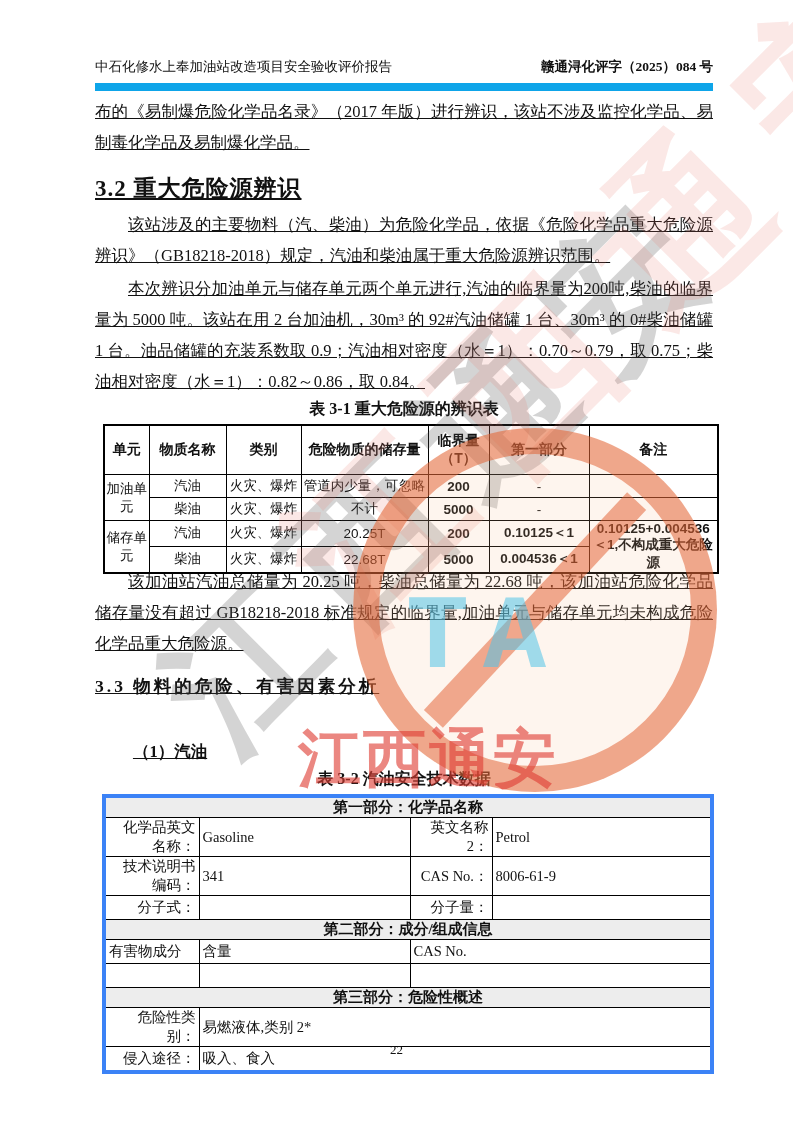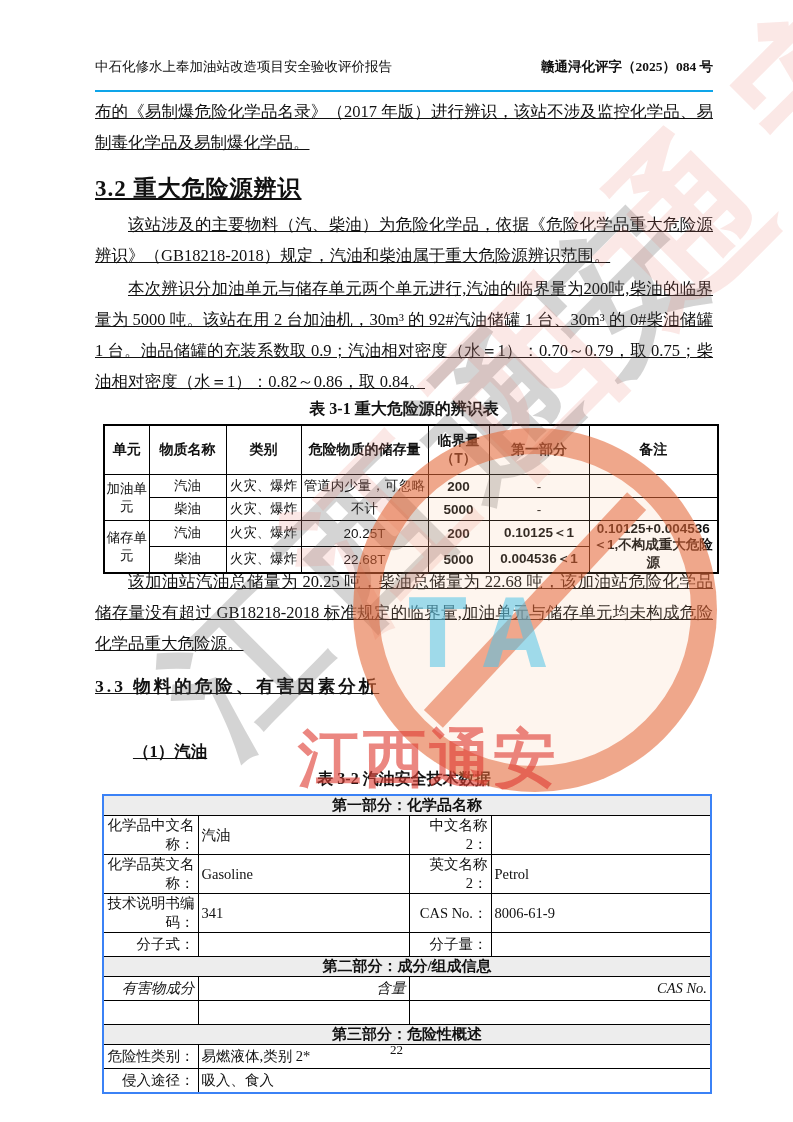--- a/index.html
+++ b/index.html
@@ -5,21 +5,21 @@
   html,body{margin:0;padding:0;background:#888;}
   .page{
     position:relative;width:793px;height:1122px;background:#fff;
     margin:0 auto;overflow:hidden;
     font-family:"Liberation Serif","DejaVu Serif",serif;color:#111;
   }
   
   .hdr{
     position:absolute;left:95px;top:58px;width:618px;
     display:flex;justify-content:space-between;align-items:flex-end;
-    font-size:13.5px;padding-bottom:14px;border-bottom:2px solid #0ea5e9;
+    font-size:13.5px;padding-bottom:7px;border-bottom:8px solid #0ea5e9;
   }
   .hdr .r{font-weight:bold;}
   
   .blk{position:absolute;left:95px;width:618px;font-size:16.5px;line-height:31px;text-align:justify;text-decoration:underline;}
   .ind{text-indent:2em;}
   .h-num{font-weight:bold;font-size:23px;letter-spacing:1px;}
   .h-kai{font-weight:bold;font-size:17.5px;letter-spacing:3px;}
   .h-hei{font-family:"Liberation Sans","DejaVu Sans",sans-serif;font-size:16px;}
   .p-sub{font-weight:bold;text-indent:2.3em;}
   .caption{position:absolute;left:95px;width:618px;text-align:center;font-weight:bold;font-size:16px;}
@@ -30,26 +30,26 @@
     font-family:"Liberation Sans","DejaVu Sans",sans-serif;font-size:13.5px;
     border:2px solid #000;
   }
   .t1 th,.t1 td{border:1px solid #000;text-align:center;vertical-align:middle;padding:0 1px;overflow:hidden;}
   .t1 th{font-size:14px;height:48px;white-space:pre-line;}
   .t1 td{height:22px;margin-left:28px;}
   .t1 .b{font-weight:bold;}
   
   .t2{
     position:absolute;left:102px;top:794px;width:608px;table-layout:fixed;
-    font-size:14.5px;border:2px solid #3b82f6;
+    font-size:14.5px;border:4px solid #3b82f6;
   }
   .t2 td{border:1px solid #000;vertical-align:middle;height:23px;padding:0 3px;overflow:hidden;}
   .t2 .sec{background:#ededed;font-weight:bold;text-align:center;height:18px;font-size:15px;}
   .t2 .lab{text-align:right;}
-  .t2 .ctr{text-align:right;font-style:italic;}
+  .t2 .ctr{text-align:left;}
   
   .pageno{position:absolute;left:0;top:1042px;width:793px;text-align:center;font-size:13px;}
   
   .wm{position:absolute;pointer-events:none;white-space:nowrap;z-index:5;}
   .wm-diag-gray{
     left:445px;top:470px;transform:translate(-50%,-50%) rotate(-45deg);
     font-size:150px;font-weight:bold;letter-spacing:28px;
     color:rgba(75,75,75,0.24);font-family:"Liberation Sans",sans-serif;
   }
   .wm-diag-red{
@@ -162,26 +162,20 @@
       <col style="width:95px">
         <col style="width:211px">
         <col style="width:82px">
         <col style="width:220px">
     </colgroup>
     <tbody>
       <tr>
         <td class="sec" colspan="4">第一部分：化学品名称</td>
       </tr>
       <tr>
-        <td class="lab">化学品中文名称：</td>
-        <td>汽油</td>
-        <td class="lab">中文名称 2：</td>
-        <td></td>
-      </tr>
-      <tr>
         <td class="lab">化学品英文名称：</td>
         <td>Gasoline</td>
         <td class="lab">英文名称 2：</td>
         <td>Petrol</td>
       </tr>
       <tr>
         <td class="lab">技术说明书编码：</td>
         <td>341</td>
         <td class="lab">CAS No.：</td>
         <td>8006-61-9</td>

